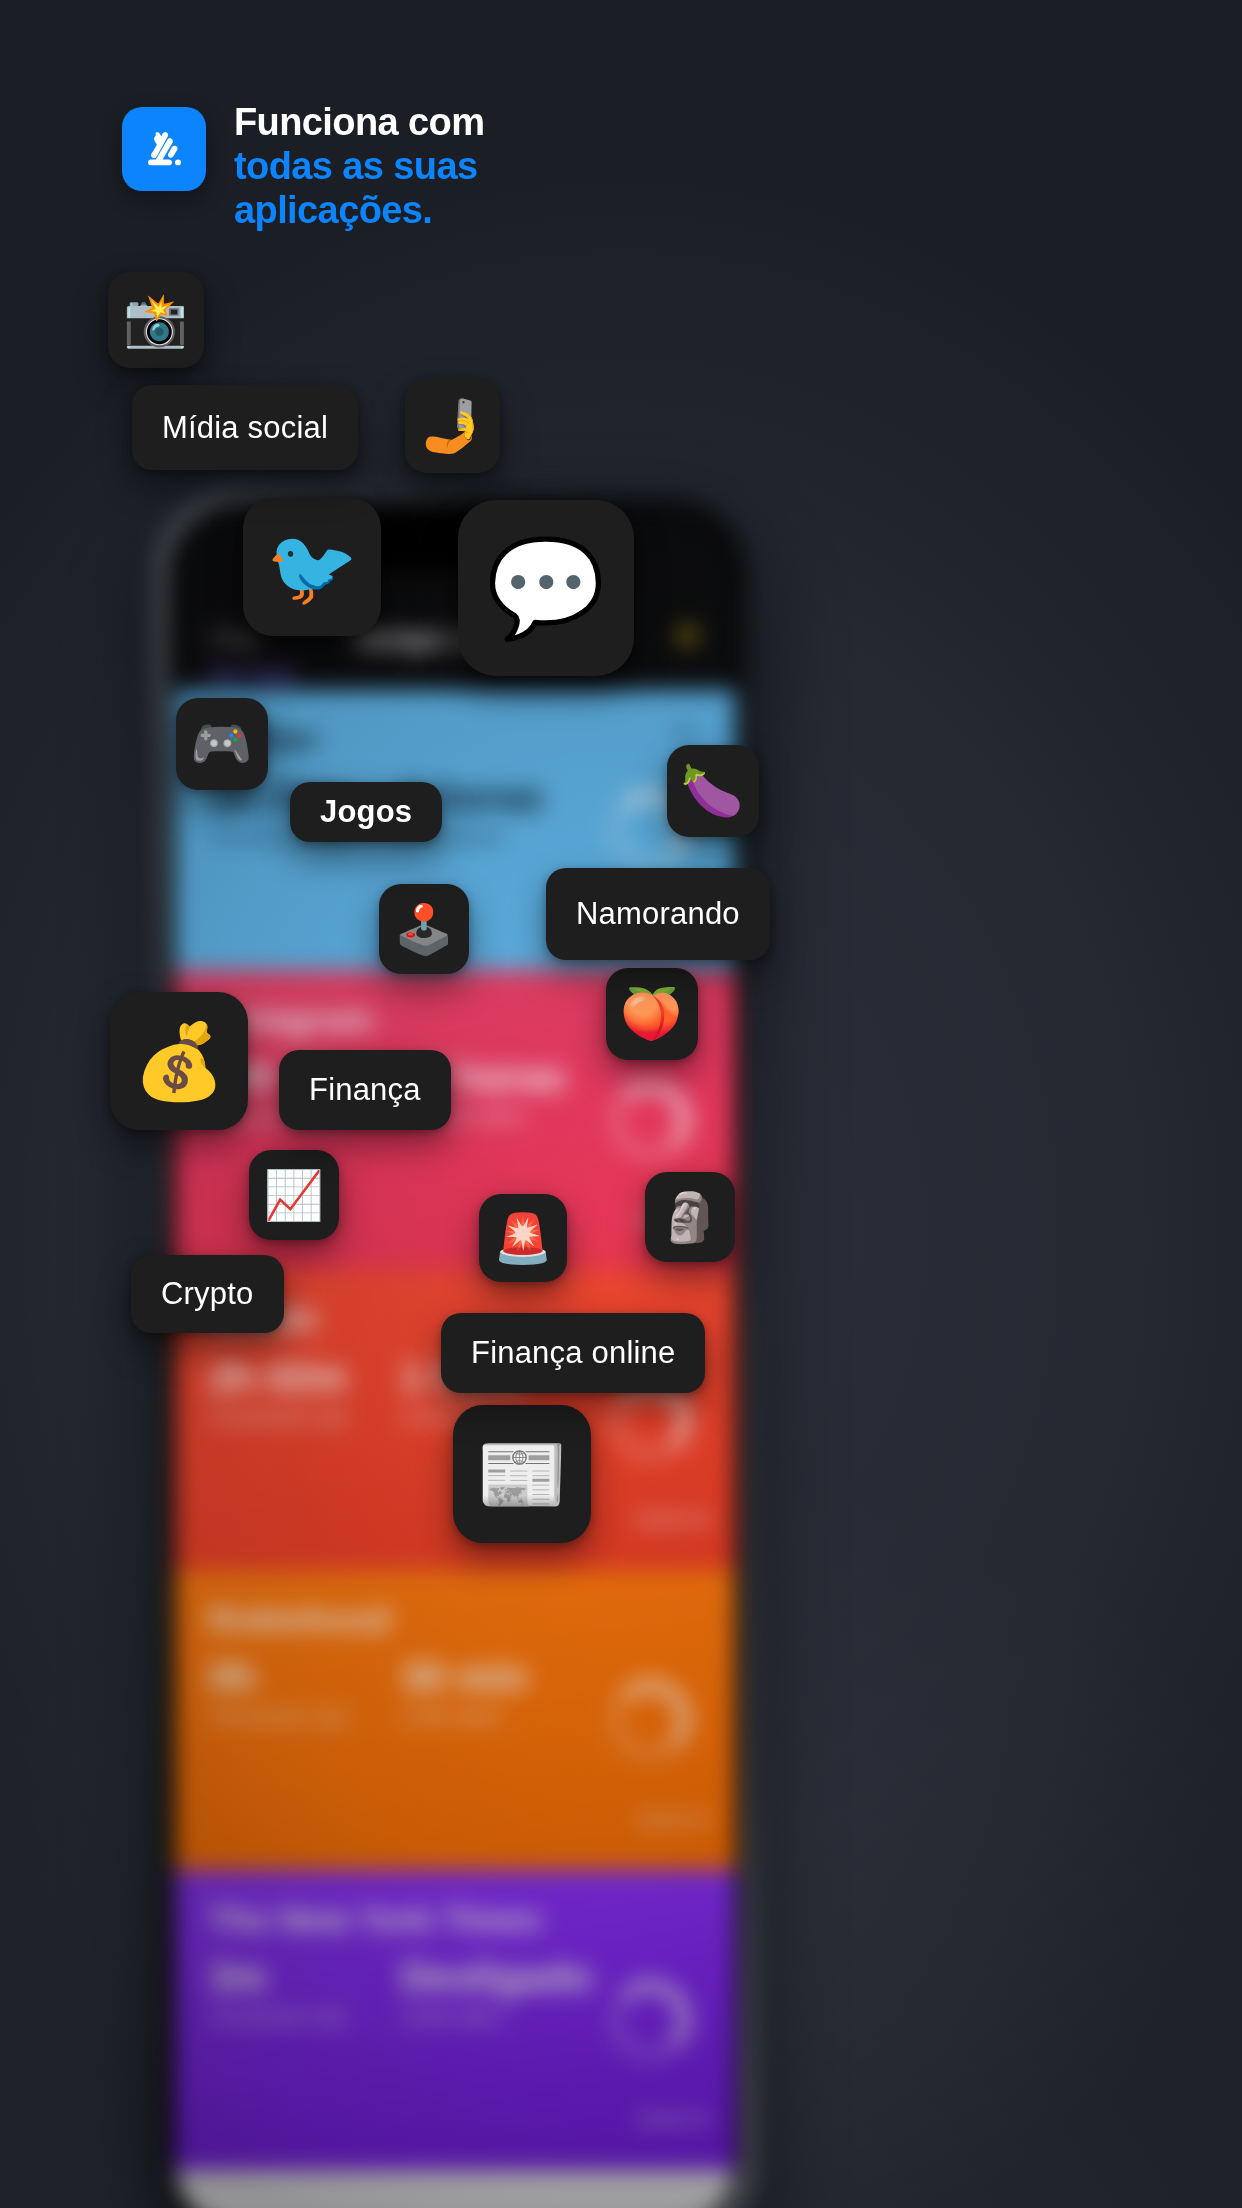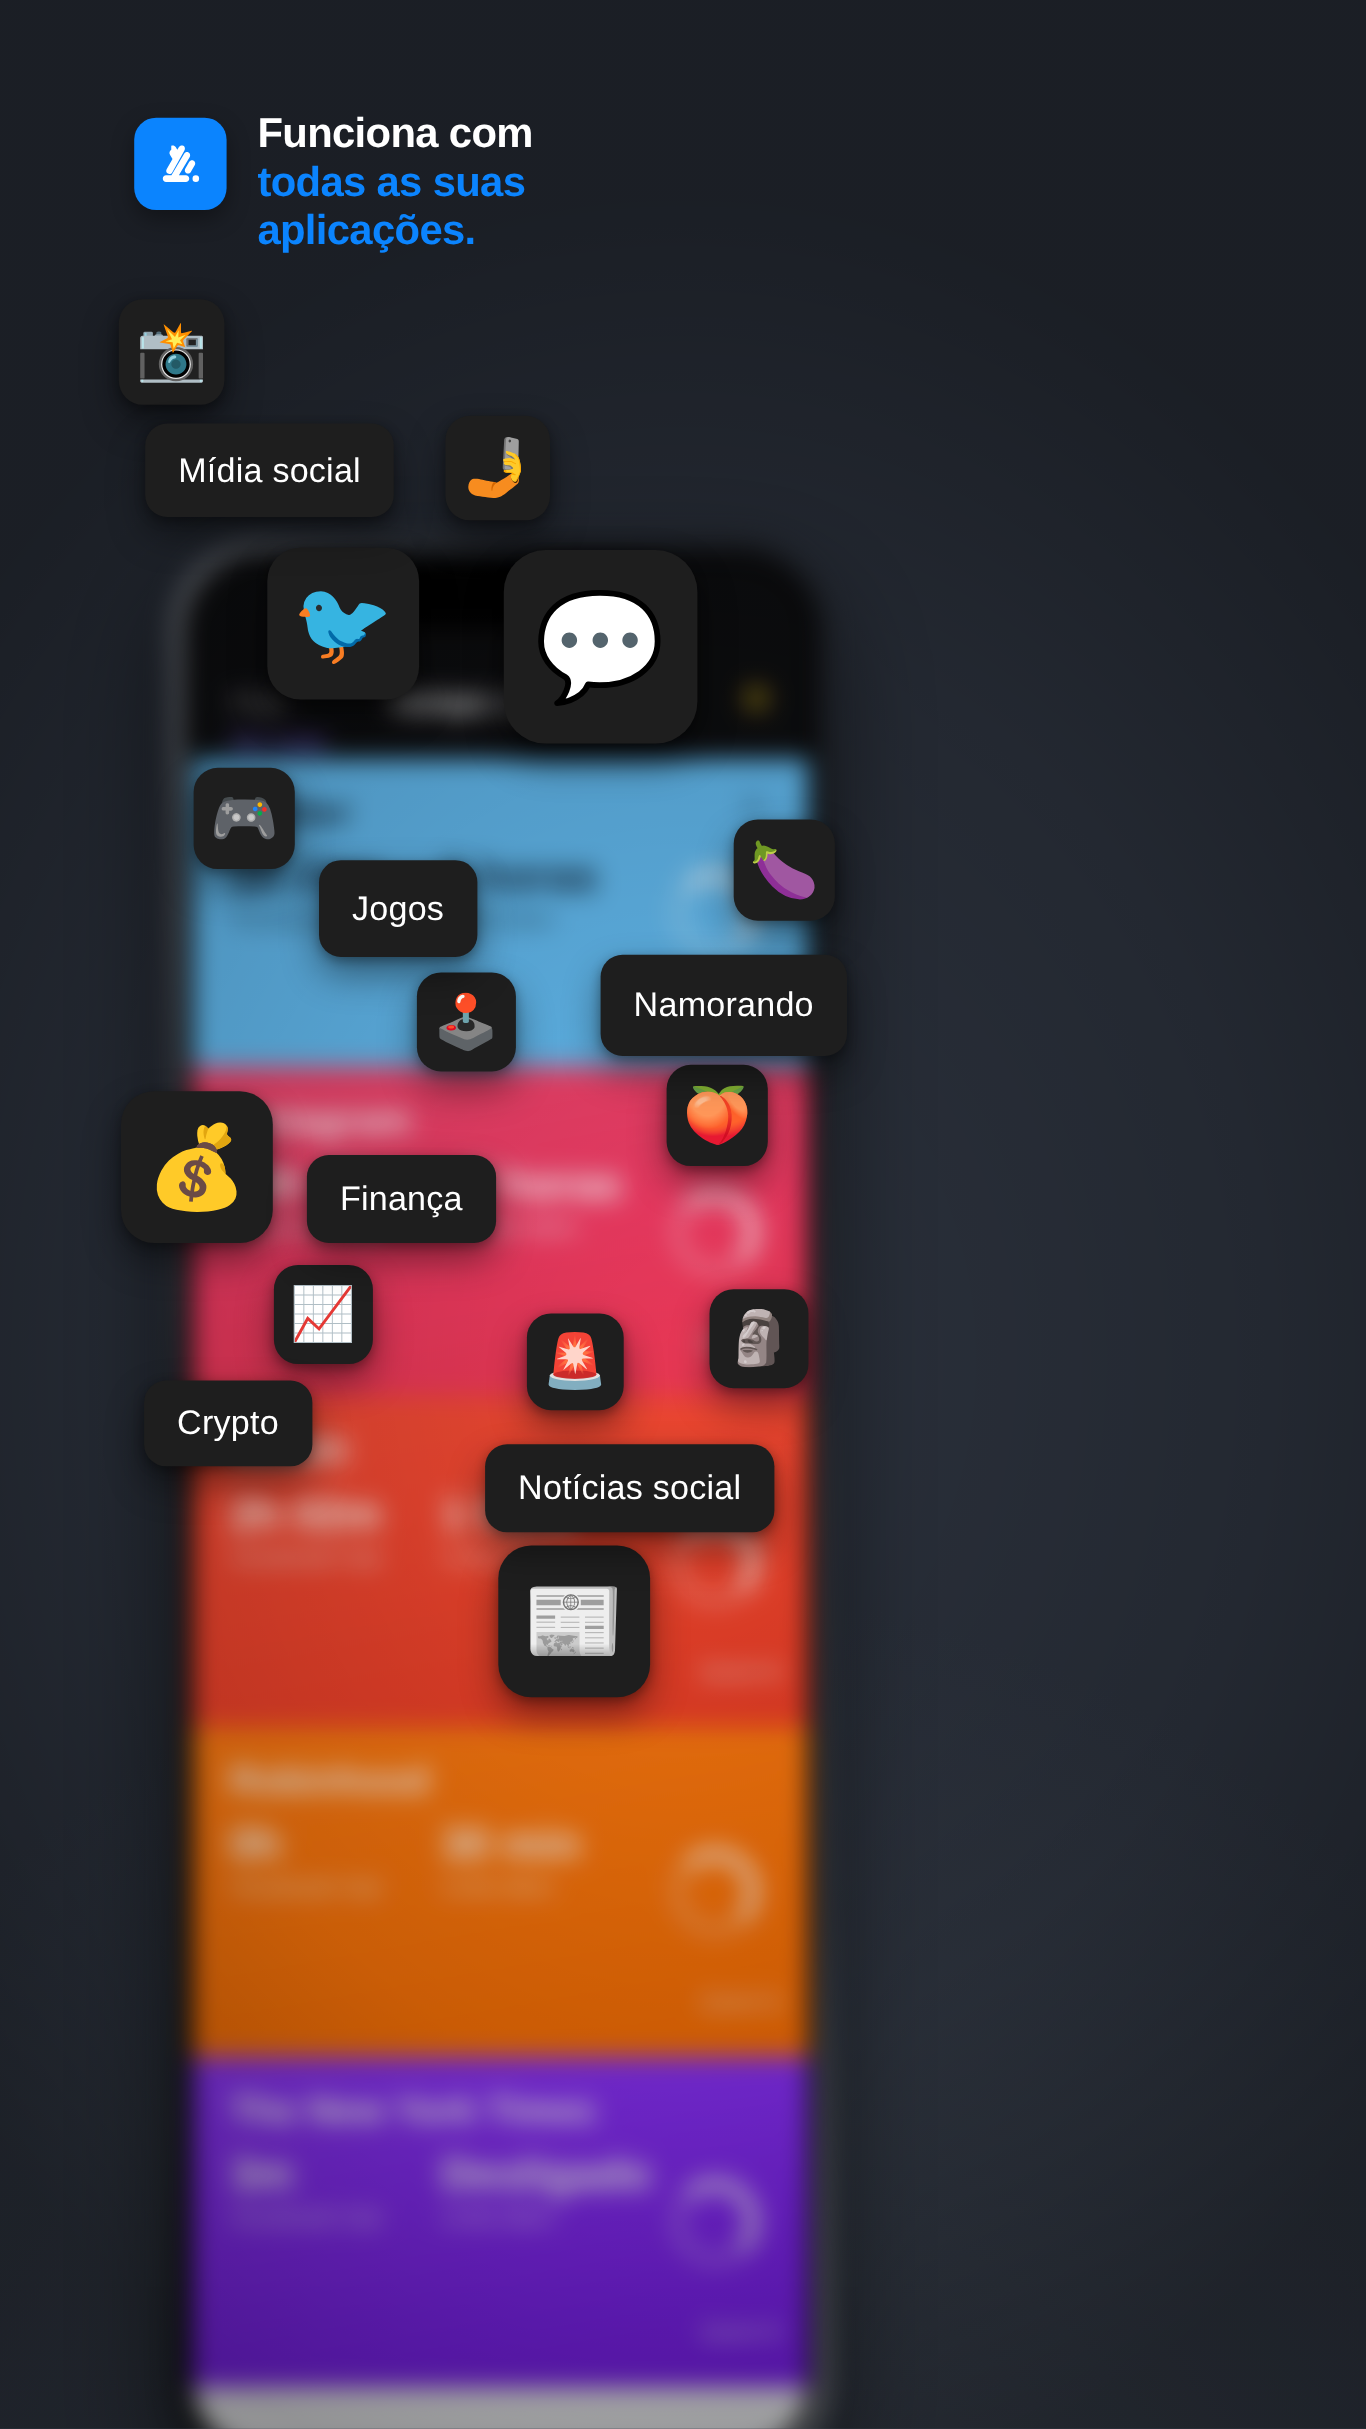--- a/index.html
+++ b/index.html
@@ -292,21 +292,21 @@
   </div>
 
   <div class="tile" style="left:458px; top:500px; width:176px; height:176px; border-radius:38px;">
     <span class="emoji" style="font-size:96px">💬</span>
   </div>
 
   <div class="tile" style="left:176px; top:698px; width:92px; height:92px; border-radius:22px;">
     <span class="emoji" style="font-size:50px">🎮</span>
   </div>
 
-  <div class="pill" style="left:290px; top:782px; height:88px;">
+  <div class="pill" style="left:290px; top:782px; height:60px;font-weight:bold;">
     <span>Jogos</span>
   </div>
 
   <div class="tile" style="left:667px; top:745px; width:92px; height:92px; border-radius:22px;">
     <span class="emoji" style="font-size:50px">🍆</span>
   </div>
 
   <div class="pill" style="left:546px; top:868px; height:92px;">
     <span>Namorando</span>
   </div>
@@ -337,20 +337,20 @@
 
   <div class="tile" style="left:645px; top:1172px; width:90px; height:90px; border-radius:22px;">
     <span class="emoji" style="font-size:48px">🗿</span>
   </div>
 
   <div class="pill" style="left:131px; top:1255px; height:78px;justify-content:center;">
     <span>Crypto</span>
   </div>
 
   <div class="pill" style="left:441px; top:1313px; height:80px;">
-    <span>Notícias social</span>
+    <span>Finança online</span>
   </div>
 
   <div class="tile" style="left:453px; top:1405px; width:138px; height:138px; border-radius:30px;">
     <span class="emoji" style="font-size:74px">📰</span>
   </div>
 
 </div>
 
 </body></html>

